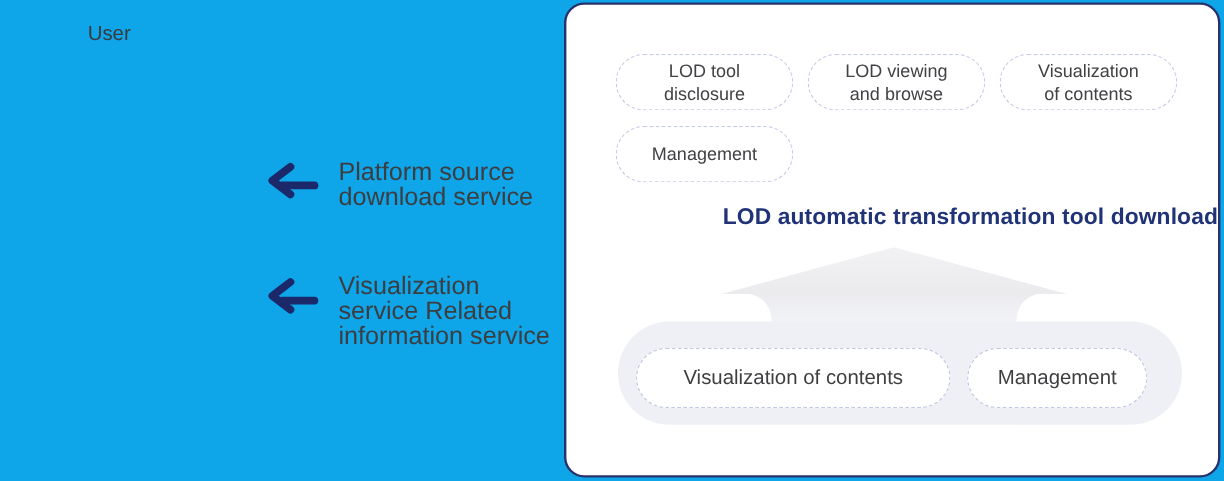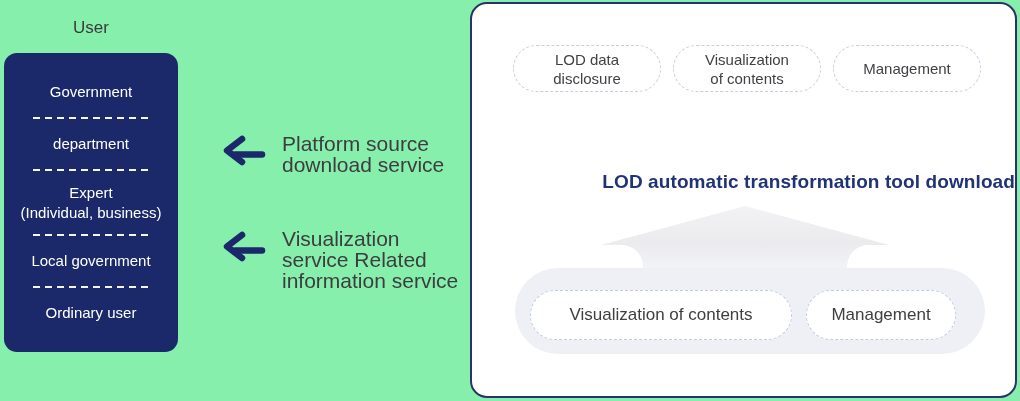--- a/index.html
+++ b/index.html
@@ -2,21 +2,21 @@
 <html><head>
 <meta charset="utf-8">
 <style>
   * { margin: 0; padding: 0; box-sizing: border-box; }
   html, body { background: #ffffff; }
   body { font-family: "Liberation Sans", sans-serif; }
   .canvas {
     position: relative;
     width: 1020px;
     height: 401px;
-    background: #86efac;
+    background: #0ea5e9;
     overflow: hidden;
     padding-left: 28px;
   }
 
   
   .user-title {
     position: absolute;
     left: 4px; top: 18px; width: 174px;
     text-align: center;
     font-size: 17px;
@@ -142,53 +142,43 @@
     color: #203377;
   }
 </style>
 </head>
 <body>
 
 <div class="canvas">
 
   <div class="user-title">User</div>
 
-  <div class="user-box">
-    <div class="user-item">Government</div>
-    <div class="user-sep"></div>
-    <div class="user-item">department</div>
-    <div class="user-sep"></div>
-    <div class="user-item tall">Expert
-(Individual, business)</div>
-    <div class="user-sep"></div>
-    <div class="user-item">Local government</div>
-    <div class="user-sep"></div>
-    <div class="user-item">Ordinary user</div>
-  </div>
 
   <svg class="svc-arrow" style="top:135px" viewBox="0 0 45 33">
     <path d="M21 4 L6 15.5 L21 27" fill="none" stroke="#1b296a" stroke-width="6.5" stroke-linecap="round" stroke-linejoin="round"></path>
     <path d="M14 19.5 H41" fill="none" stroke="#1b296a" stroke-width="6.5" stroke-linecap="round"></path>
   </svg>
   <div class="svc-label" style="top:133px">Platform source
 download service</div>
 
   <svg class="svc-arrow" style="top:231px" viewBox="0 0 45 33">
     <path d="M21 4 L6 15.5 L21 27" fill="none" stroke="#1b296a" stroke-width="6.5" stroke-linecap="round" stroke-linejoin="round"></path>
     <path d="M14 19.5 H41" fill="none" stroke="#1b296a" stroke-width="6.5" stroke-linecap="round"></path>
   </svg>
   <div class="svc-label" style="top:228px">Visualization
 service Related
 information service</div>
 
   <div class="panel">
 
     <div class="feature-grid">
-      <div class="pill">LOD data
+      <div class="pill">LOD tool
 disclosure</div>
+      <div class="pill">LOD viewing
+and browse</div>
       <div class="pill">Visualization
 of contents</div>
       <div class="pill">Management</div>
     </div>
 
     <div class="tool-heading">LOD automatic transformation tool download</div>
 
     <svg class="big-arrow" viewBox="0 0 288 68">
       <defs>
         <linearGradient id="agrad" x1="0" y1="0" x2="0" y2="1">

